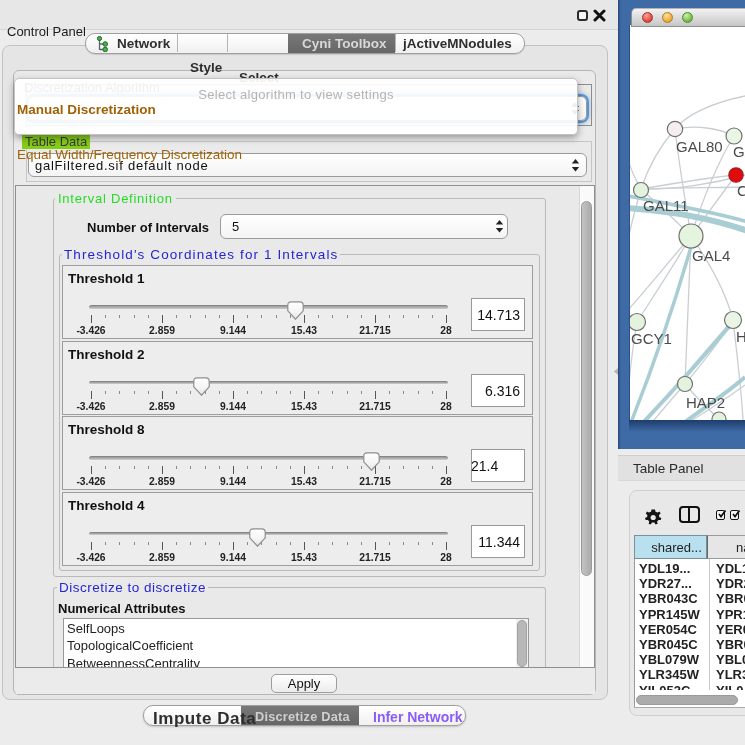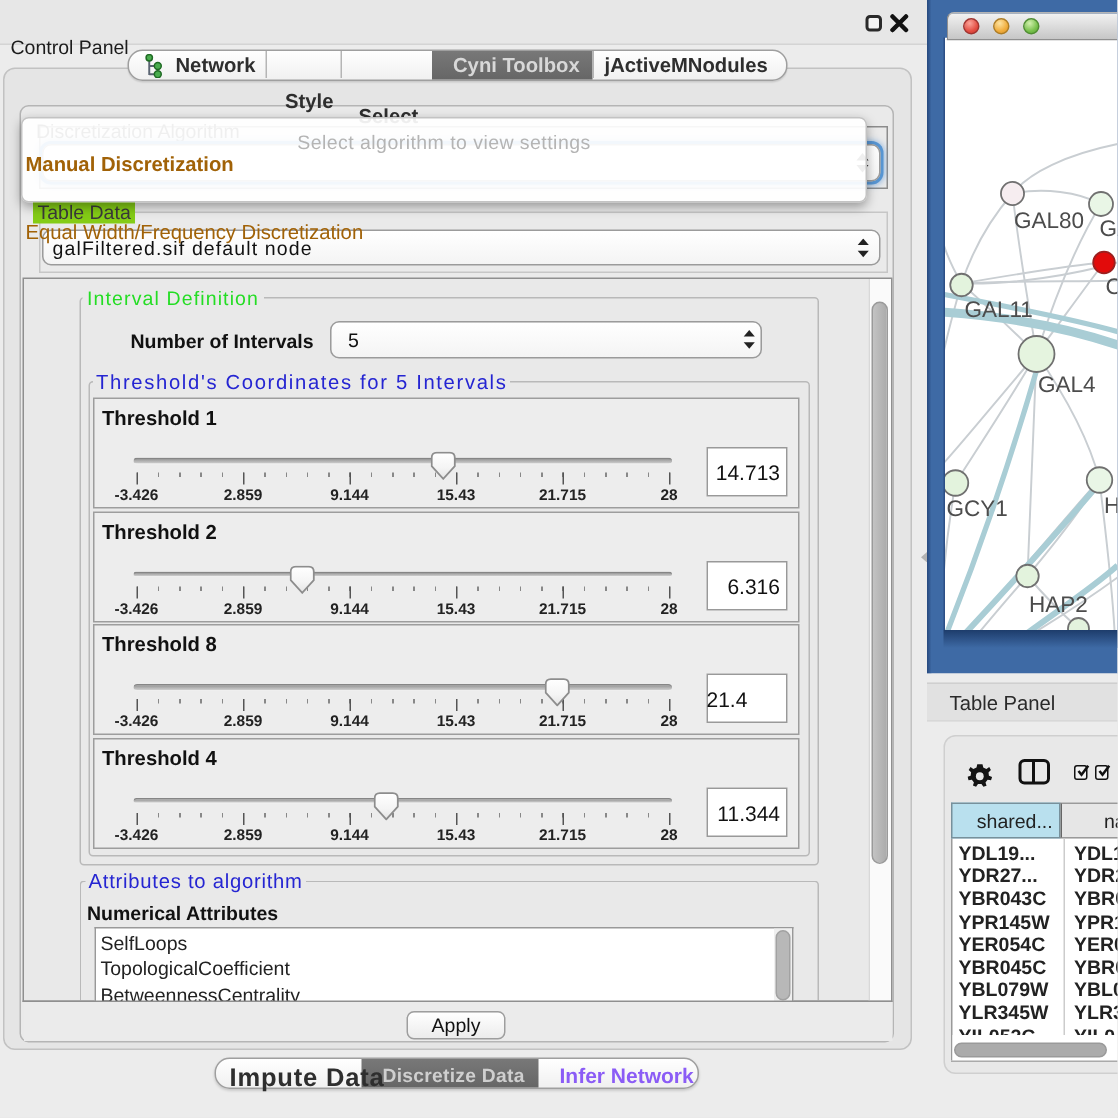--- a/index.html
+++ b/index.html
@@ -60,21 +60,21 @@
 <div class="ab etch" style="left:53px;top:198px;width:493px;height:379px;"></div>
 <div class="ab" style="left:55px;top:191px;font-size:13px;color:#24dd24;background:#e9e9e9;padding:0 3px;letter-spacing:0.75px;">Interval Definition</div>
 <div class="ab" style="left:87px;top:220px;font-size:13px;font-weight:700;color:#111;">Number of Intervals</div>
 <div class="ab combo" style="left:220px;top:214px;width:288px;height:25px;"></div>
 <div class="ab" style="left:232px;top:219px;font-size:13px;color:#111;">5</div>
 <svg class="ab" style="left:495px;top:220px;" width="9" height="13" viewBox="0 0 9 13">
     <path d="M4.5 0 L8.2 4.4 H0.8 Z" fill="#222"></path>
     <path d="M4.5 12.5 L0.8 8.1 H8.2 Z" fill="#222"></path>
   </svg>
 <div class="ab etch" style="left:59px;top:254px;width:481px;height:317px;"></div>
-<div class="ab" style="left:62px;top:247px;font-size:13.5px;color:#2525d2;background:#e9e9e9;padding:0 2px;letter-spacing:1.1px;">Threshold's Coordinates for 5 Intervals</div>
+<div class="ab" style="left:62px;top:247px;font-size:13.5px;color:#2525d2;background:#e9e9e9;padding:0 2px;letter-spacing:1.1px;">Threshold's Coordinates for 1 Intervals</div>
 
 <div class="ab" style="left:62px;top:265px;width:471px;height:74px;background:#ededed;border:1px solid #9d9d9d;"></div>
 <div class="ab" style="left:68px;top:271px;font-size:13.5px;font-weight:700;color:#111;">Threshold 1</div>
 <div class="ab" style="left:89px;top:305px;width:359px;height:4.5px;border-radius:3px;background:linear-gradient(#989898,#cfcfcf);border-top:1px solid #868686;border-bottom:1px solid #efefef;"></div>
 <div class="ab" style="left:91px;top:315px;width:356px;height:3px;background:repeating-linear-gradient(90deg,#888 0,#888 1px,transparent 1px,transparent 14.2px);"></div>
 <div class="ab" style="left:91px;top:315px;width:1px;height:8px;background:#555;"></div>
 <div class="ab" style="left:162px;top:315px;width:1px;height:8px;background:#555;"></div>
 <div class="ab" style="left:233px;top:315px;width:1px;height:8px;background:#555;"></div>
 <div class="ab" style="left:304px;top:315px;width:1px;height:8px;background:#555;"></div>
 <div class="ab" style="left:375px;top:315px;width:1px;height:8px;background:#555;"></div>
@@ -176,21 +176,21 @@
         <stop offset="0.6" stop-color="#f4f4f4"></stop>
         <stop offset="1" stop-color="#e4e4e4"></stop>
       </linearGradient>
     </defs>
 <path d="M4.2 0.8 H12.8 Q16.2 0.8 16.2 4.2 V9.8 L8.5 18.2 L0.8 9.8 V4.2 Q0.8 0.8 4.2 0.8 Z" fill="url(#g491)" stroke="#8d8d8d" stroke-width="1.2"></path>
   </svg>
 <div class="ab" style="left:471px;top:524.5px;width:54px;height:33px;background:#fff;border:1px solid #999;"></div>
 <div class="ab" style="left:471px;top:533.5px;width:49px;text-align:right;font-size:14px;color:#111;">11.344</div>
 
 <div class="ab" style="left:53px;top:587px;width:493px;height:95px;border:1px solid #b9b9b9;border-bottom:none;border-radius:3px 3px 0 0;"></div>
-<div class="ab" style="left:57px;top:580px;font-size:13.5px;color:#2525d2;background:#e9e9e9;padding:0 2px;letter-spacing:0.5px;">Attributes to algorithm</div>
+<div class="ab" style="left:57px;top:580px;font-size:13.5px;color:#2525d2;background:#e9e9e9;padding:0 2px;letter-spacing:0.5px;">Discretize to discretize</div>
 <div class="ab" style="left:58px;top:601px;font-size:13px;font-weight:700;color:#111;">Numerical Attributes</div>
 <div class="ab" style="left:63px;top:618px;width:466px;height:54px;background:#fff;border:1px solid #999;border-bottom:none;"></div>
 <div class="ab" style="left:67px;top:620px;font-size:13px;color:#222;line-height:17.3px;">SelfLoops<br>TopologicalCoefficient<br>BetweennessCentrality</div>
 <div class="ab" style="left:516px;top:619px;width:12px;height:49px;background:#f0f0f0;"></div>
 <div class="ab" style="left:517px;top:620px;width:10px;height:47px;background:#b8b8b8;border:1px solid #a2a2a2;border-radius:5px;"></div>
 
 <div class="ab" style="left:15px;top:667px;width:580px;height:1px;background:#8f8f8f;"></div>
 <div class="ab" style="left:16px;top:668px;width:579px;height:26px;background:#ebebeb;"></div>
 
 <div class="ab" style="left:271px;top:674px;width:66px;height:19px;background:linear-gradient(#ffffff,#ececec);border:1px solid #9e9e9e;border-radius:5px;text-align:center;font-size:13px;color:#111;line-height:17px;">Apply</div>

